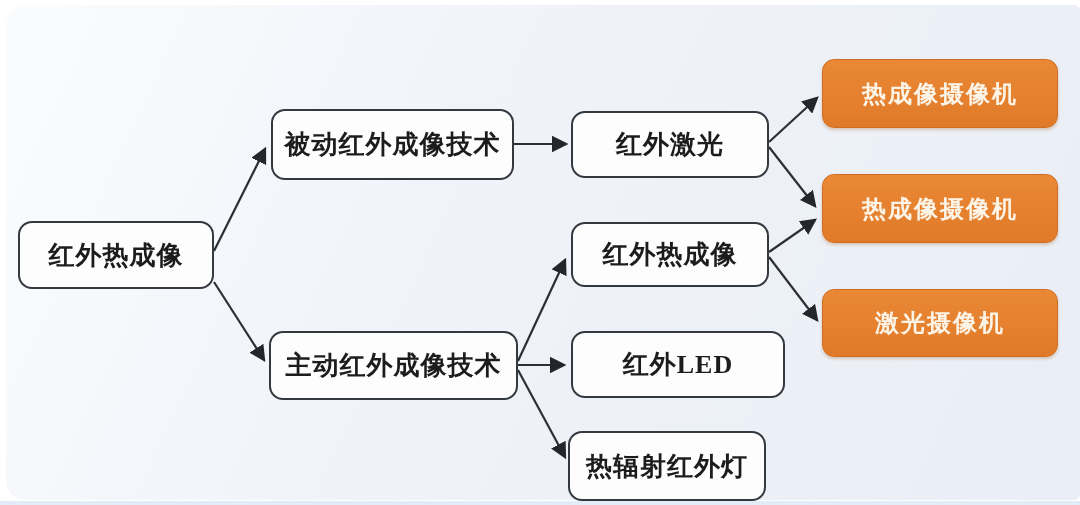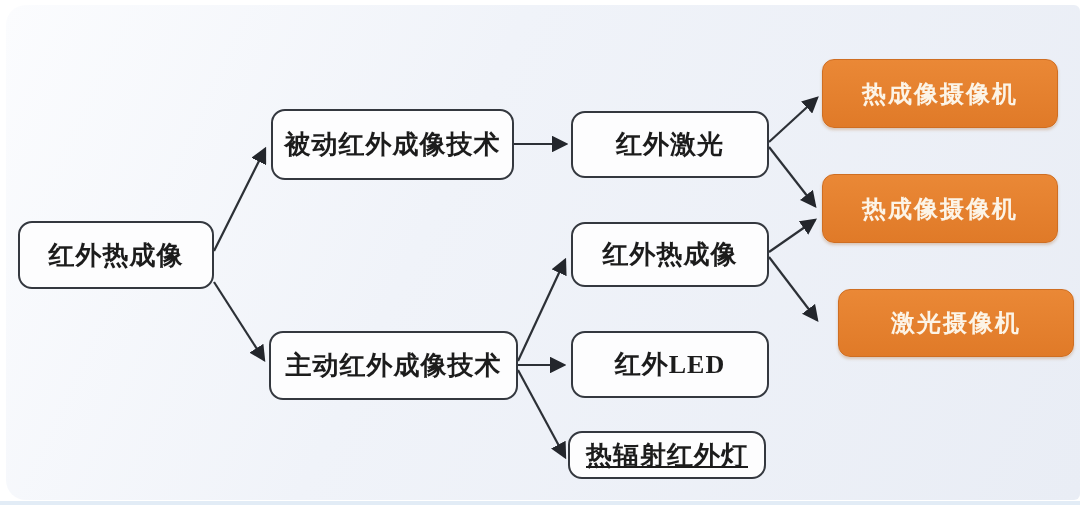--- a/index.html
+++ b/index.html
@@ -59,25 +59,25 @@
     font-size: 24px;
     letter-spacing: 2px;
     box-shadow: 0 2px 3px rgba(170, 100, 35, 0.3);
   }
   
   #n-root            { left: 18px;  top: 221px; width: 196px; height: 68px; }
   #n-passive         { left: 271px; top: 109px; width: 243px; height: 71px; }
   #n-active          { left: 269px; top: 331px; width: 249px; height: 69px; font-family: Liberation Mono, monospace; }
   #n-thermal         { left: 571px; top: 111px; width: 198px; height: 67px; }
   #n-laser           { left: 571px; top: 222px; width: 198px; height: 65px; }
-  #n-led             { left: 571px; top: 331px; width: 198px; height: 67px; }
-  #n-lamp            { left: 568px; top: 431px; width: 198px; height: 48px; text-decoration: underline; }
+  #n-led             { left: 571px; top: 331px; width: 214px; height: 67px; }
+  #n-lamp            { left: 568px; top: 431px; width: 198px; height: 70px; }
   #n-thermal-camera  { left: 822px; top: 59px;  width: 236px; height: 69px; }
   #n-optoelectronic  { left: 822px; top: 174px; width: 236px; height: 69px; }
-  #n-laser-camera    { left: 822px; top: 289px; width: 236px; height: 68px; margin-left: 16px; }
+  #n-laser-camera    { left: 822px; top: 289px; width: 236px; height: 68px; }
 </style>
 </head>
 <body>
 
 <div class="stage"></div>
 <div class="bottom-strip"></div>
 
 <svg class="edges" viewBox="0 0 1080 505" xmlns="http://www.w3.org/2000/svg">
   <defs>
     <marker id="arrow" viewBox="0 0 10 10" refX="8.5" refY="5" markerWidth="7.5" markerHeight="7.5" orient="auto-start-reverse">

